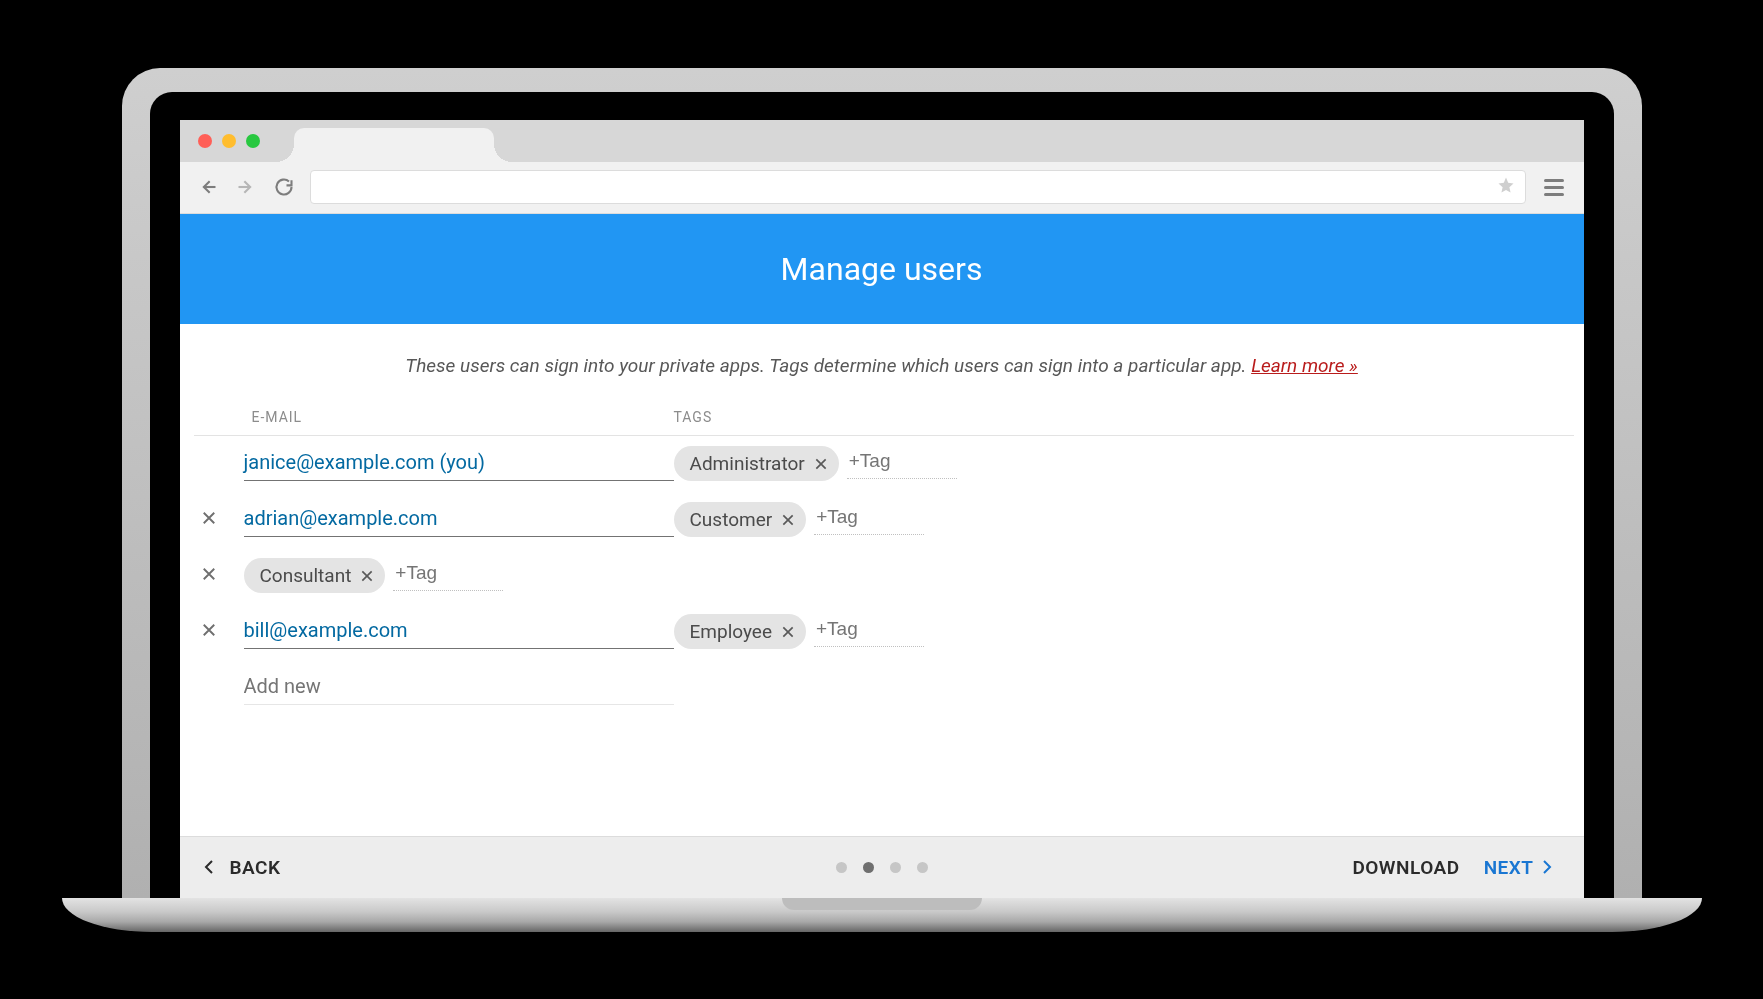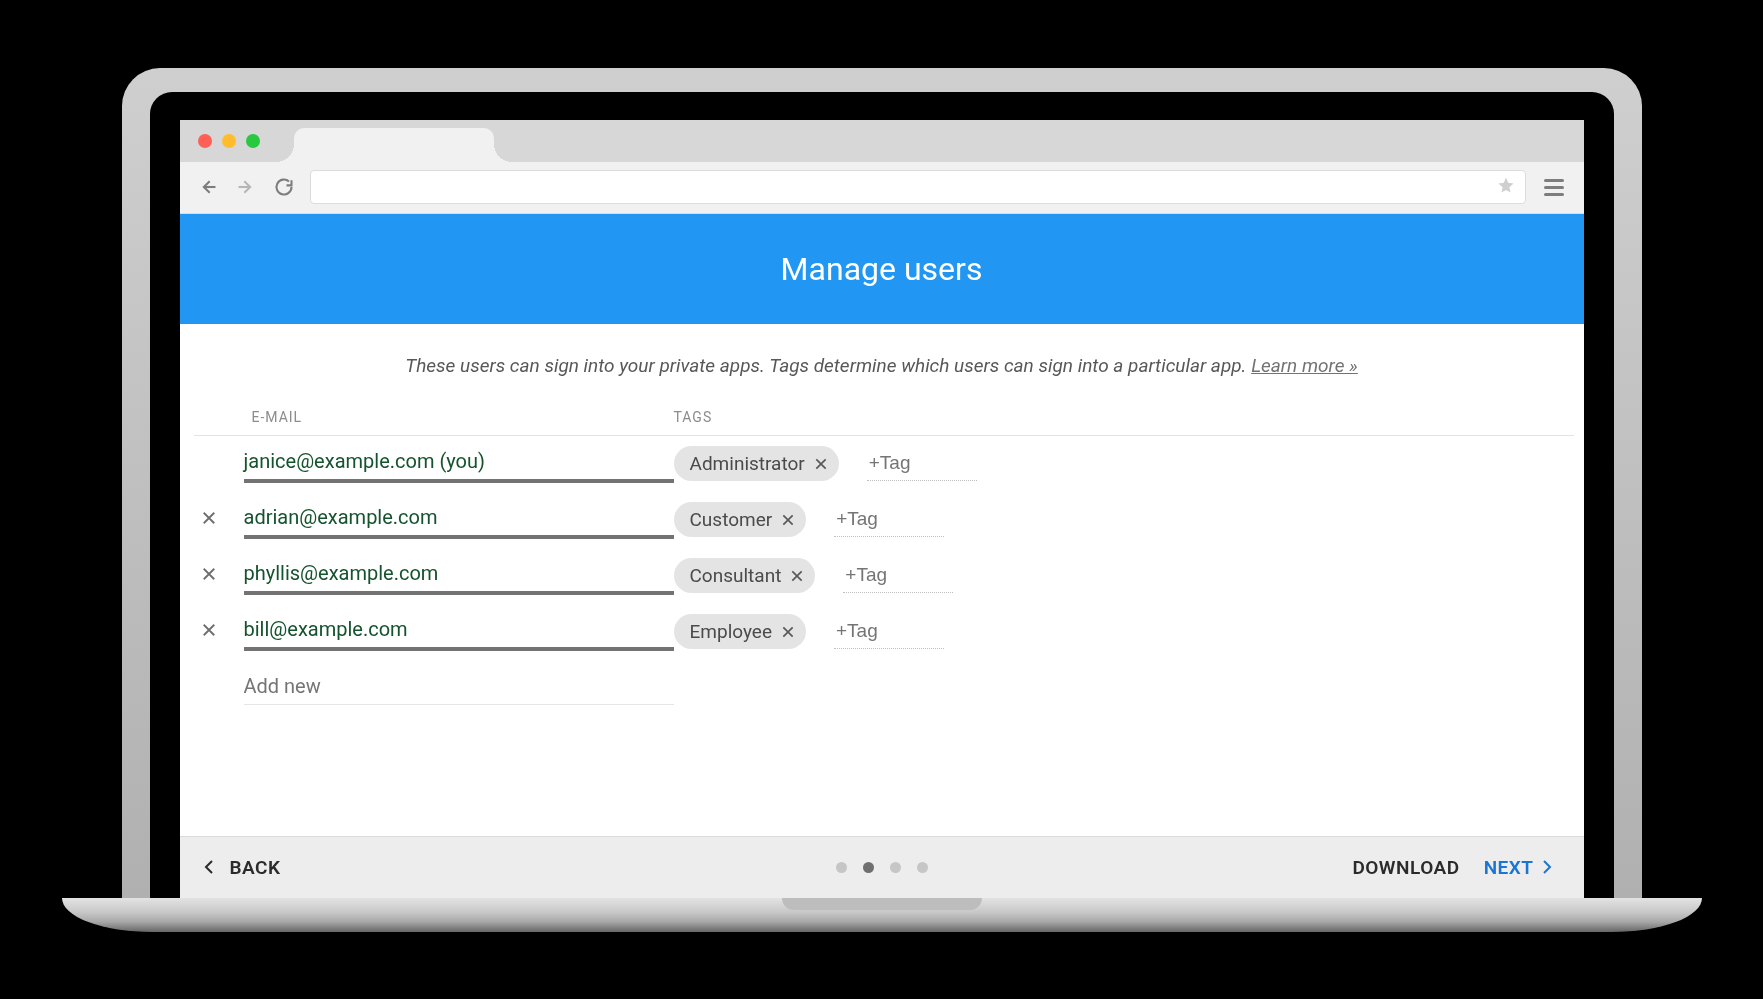--- a/index.html
+++ b/index.html
@@ -136,21 +136,21 @@
     font-weight: 400;
   }
   .description {
     text-align: center;
     padding: 30px 40px 24px;
     color: #585858;
     font-style: italic;
     font-size: 19px;
   }
   .description a {
-    color: #737373;
+    color: #b91c1c;
     text-decoration: underline;
   }
   .table-wrap {
     flex:1;
     padding: 0 10px 0 14px;
   }
   .thead {
     display: flex;
     border-bottom: 1px solid #e3e3e3;
     padding: 8px 0 10px 0;
@@ -173,39 +173,39 @@
     align-items: center;
     justify-content: flex-start;
     color: #6f6f6f;
     cursor: pointer;
     padding-left: 6px;
   }
   .remove-btn svg{ width:18px; height:18px;}
   .email-cell {
     width: 430px;
     font-size: 20px;
-    color: #14532d;
-    border-bottom: 4px solid #737373;
+    color: #0369a1;
+    border-bottom: 1px solid #737373;
     padding: 4px 0 6px 0;
   }
   .email-input{
     border:none;
     font-size:20px;
     color:#9b9b9b;
     width:100%;
     outline:none;
     border-bottom:1px solid #e6e6e6;
     padding: 4px 0 6px 0;
     font-family: inherit;
   }
   .tags-cell {
     flex: 1;
     display: flex;
-    align-items: flex-end;
-    gap: 28px;
+    align-items: flex-start;
+    gap: 8px;
     flex-wrap: wrap;
   }
   .tag-chip {
     background: #e4e4e4;
     color: #4b4b4b;
     border-radius: 20px;
     padding: 6px 10px 6px 16px;
     display: inline-flex;
     align-items: center;
     gap: 8px;
@@ -348,21 +348,20 @@
                   </span>
                   <input class="tag-input" placeholder="+Tag" style="">
                 </div>
               </div>
               <div class="trow">
                 <div class="remove-btn">
                   <span><svg viewBox="0 0 24 24" fill="none" stroke="currentColor" stroke-width="2.5">
                       <path d="M5 5l14 14M19 5L5 19"></path>
                     </svg></span>
                 </div>
-                <div class="email-cell">phyllis@example.com</div>
                 <div class="tags-cell">
                   <span class="tag-chip">
                     <span>Consultant</span>
                     <span class="tag-remove">
                       <svg viewBox="0 0 24 24" fill="none" stroke="currentColor" stroke-width="2.5">
                         <path d="M5 5l14 14M19 5L5 19"></path>
                       </svg>
                     </span>
                   </span>
                   <input class="tag-input" placeholder="+Tag" style="">

